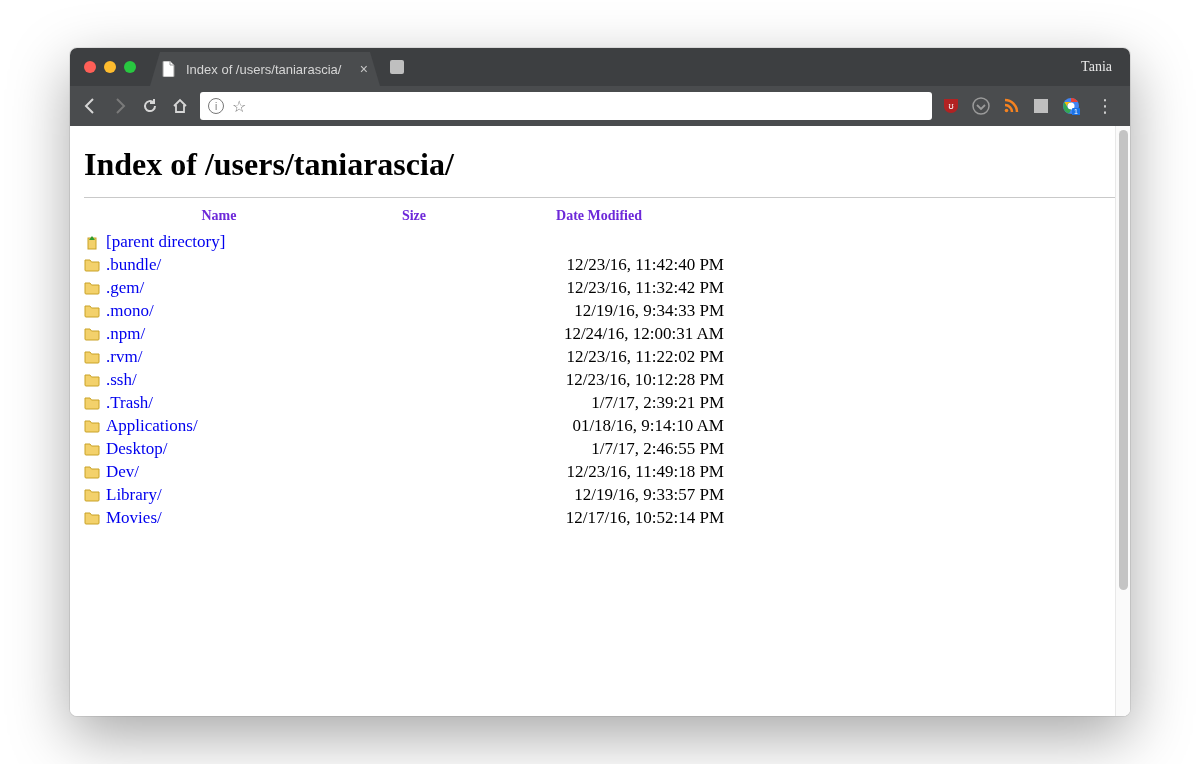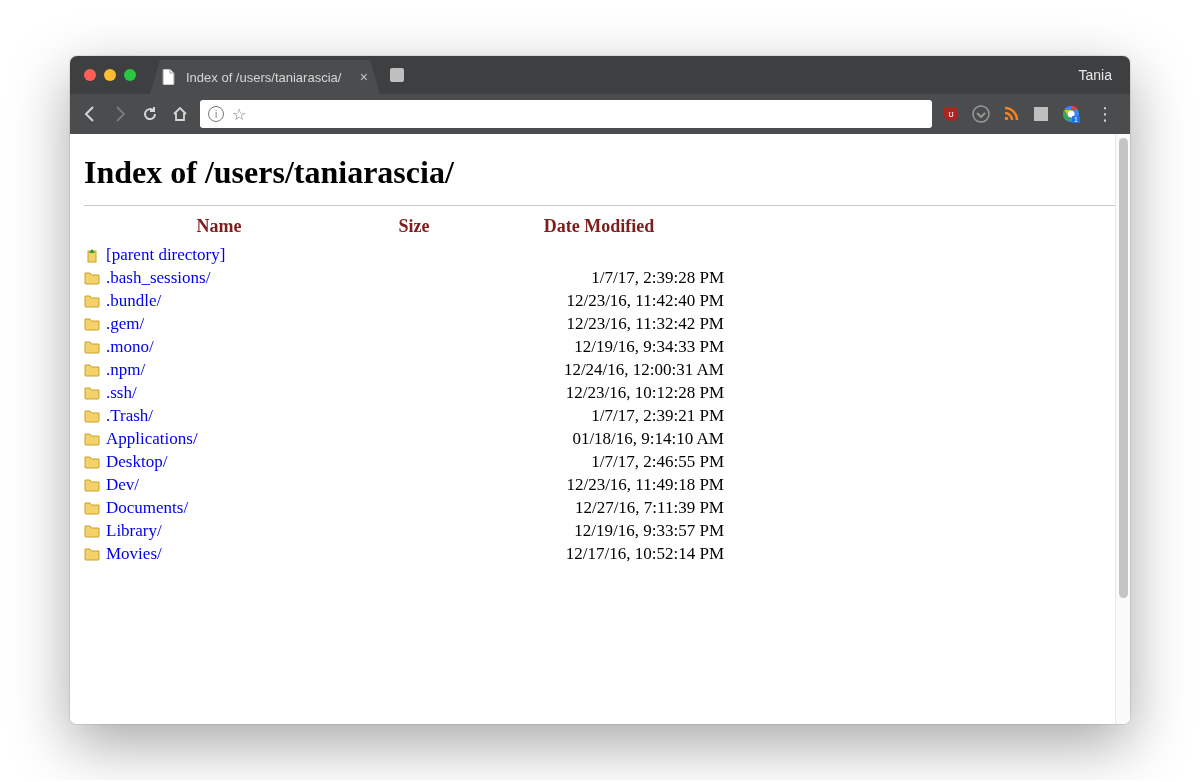--- a/index.html
+++ b/index.html
@@ -4,21 +4,21 @@
 <style>
   * { box-sizing: border-box; }
   body {
     margin: 0;
     padding: 40px;
     background: #fff;
     font-family: -apple-system, BlinkMacSystemFont, "Segoe UI", sans-serif;
   }
   .window {
     width: 1060px;
-    margin: 16px auto;
+    margin: 8px auto;
     border-radius: 7px;
     overflow: hidden;
     box-shadow: 0 20px 60px rgba(0,0,0,0.35), 0 0 0 1px rgba(0,0,0,0.08);
     background: #fff;
     position: relative;
   }
   
   .titlebar {
     background: #3d3f41;
     display: flex;
@@ -66,20 +66,21 @@
     font-size: 18px;
     cursor: pointer;
   }
   .profile-name {
     margin-left: auto;
     color: #e8e8e8;
     font-size: 14px;
     display: flex;
     align-items: center;
     padding: 0 18px;
+    font-family: Liberation Serif, serif;
   }
   
   .toolbar {
     background: #4a4c4e;
     height: 40px;
     display: flex;
     align-items: center;
     padding: 0 10px;
     gap: 10px;
   }
@@ -132,25 +133,25 @@
   }
   h1 {
     font-size: 32px;
     font-weight: bold;
     margin: 10px 0 14px 0;
     color: #000;
   }
   hr { border: none; border-top: 1px solid #c9c9c9; margin: 0 0 6px 0; }
   table { border-collapse: collapse; width: 640px; }
   th {
-    font-size: 18px;
+    font-size: 14px;
     font-weight: bold;
     text-align: center;
     padding: 4px 0 6px 0;
-    color: #7f1d1d;
+    color: #6d28d9;
   }
   th.name-col { text-align: center; width: 270px; }
   th.size-col { width: 120px; text-align: center; }
   th.date-col { width: 250px; text-align: center; }
   td { padding: 1.5px 0; font-size: 17px; vertical-align: middle; }
   td.icon-cell { width: 22px; }
   td.name-cell a { color: #0000ee; text-decoration: none; }
   td.size-cell { text-align: right; width: 120px; }
   td.date-cell { text-align: right; width: 250px; color: #000; }
   .folder-svg, .up-svg { width: 16px; height: 16px; display: block; }
@@ -287,30 +288,20 @@
                   <rect x="4" y="4" width="8" height="11" fill="#f3d16b" stroke="#c9a227"></rect>
                   <path d="M8 2l3 4H5z" fill="#2e9e2e"></path>
                 </svg>
             </td>
             <td class="name-cell">
               <a href="#">[parent directory]</a>
             </td>
             <td class="size-cell"></td>
             <td class="date-cell"></td>
           </tr>
-        <tr>
-              <td class="icon-cell">
-                <svg class="folder-svg" viewBox="0 0 16 16">
-                  <path d="M1 3h5l1.5 2H15v8a1 1 0 0 1-1 1H2a1 1 0 0 1-1-1V3z" fill="#f3d16b" stroke="#c9a227"></path>
-                </svg>
-              </td>
-              <td class="name-cell"><a href="#">.bash_sessions/</a></td>
-              <td class="size-cell"></td>
-              <td class="date-cell">1/7/17, 2:39:28 PM</td>
-            </tr>
             <tr>
               <td class="icon-cell">
                 <svg class="folder-svg" viewBox="0 0 16 16">
                   <path d="M1 3h5l1.5 2H15v8a1 1 0 0 1-1 1H2a1 1 0 0 1-1-1V3z" fill="#f3d16b" stroke="#c9a227"></path>
                 </svg>
               </td>
               <td class="name-cell"><a href="#">.bundle/</a></td>
               <td class="size-cell"></td>
               <td class="date-cell">12/23/16, 11:42:40 PM</td>
             </tr>
@@ -343,20 +334,30 @@
               <td class="name-cell"><a href="#">.npm/</a></td>
               <td class="size-cell"></td>
               <td class="date-cell">12/24/16, 12:00:31 AM</td>
             </tr>
             <tr>
               <td class="icon-cell">
                 <svg class="folder-svg" viewBox="0 0 16 16">
                   <path d="M1 3h5l1.5 2H15v8a1 1 0 0 1-1 1H2a1 1 0 0 1-1-1V3z" fill="#f3d16b" stroke="#c9a227"></path>
                 </svg>
               </td>
+              <td class="name-cell"><a href="#">.rvm/</a></td>
+              <td class="size-cell"></td>
+              <td class="date-cell">12/23/16, 11:22:02 PM</td>
+            </tr>
+            <tr>
+              <td class="icon-cell">
+                <svg class="folder-svg" viewBox="0 0 16 16">
+                  <path d="M1 3h5l1.5 2H15v8a1 1 0 0 1-1 1H2a1 1 0 0 1-1-1V3z" fill="#f3d16b" stroke="#c9a227"></path>
+                </svg>
+              </td>
               <td class="name-cell"><a href="#">.ssh/</a></td>
               <td class="size-cell"></td>
               <td class="date-cell">12/23/16, 10:12:28 PM</td>
             </tr>
             <tr>
               <td class="icon-cell">
                 <svg class="folder-svg" viewBox="0 0 16 16">
                   <path d="M1 3h5l1.5 2H15v8a1 1 0 0 1-1 1H2a1 1 0 0 1-1-1V3z" fill="#f3d16b" stroke="#c9a227"></path>
                 </svg>
               </td>
@@ -386,30 +387,20 @@
             </tr>
             <tr>
               <td class="icon-cell">
                 <svg class="folder-svg" viewBox="0 0 16 16">
                   <path d="M1 3h5l1.5 2H15v8a1 1 0 0 1-1 1H2a1 1 0 0 1-1-1V3z" fill="#f3d16b" stroke="#c9a227"></path>
                 </svg>
               </td>
               <td class="name-cell"><a href="#">Dev/</a></td>
               <td class="size-cell"></td>
               <td class="date-cell">12/23/16, 11:49:18 PM</td>
-            </tr>
-            <tr>
-              <td class="icon-cell">
-                <svg class="folder-svg" viewBox="0 0 16 16">
-                  <path d="M1 3h5l1.5 2H15v8a1 1 0 0 1-1 1H2a1 1 0 0 1-1-1V3z" fill="#f3d16b" stroke="#c9a227"></path>
-                </svg>
-              </td>
-              <td class="name-cell"><a href="#">Documents/</a></td>
-              <td class="size-cell"></td>
-              <td class="date-cell">12/27/16, 7:11:39 PM</td>
             </tr>
             <tr>
               <td class="icon-cell">
                 <svg class="folder-svg" viewBox="0 0 16 16">
                   <path d="M1 3h5l1.5 2H15v8a1 1 0 0 1-1 1H2a1 1 0 0 1-1-1V3z" fill="#f3d16b" stroke="#c9a227"></path>
                 </svg>
               </td>
               <td class="name-cell"><a href="#">Library/</a></td>
               <td class="size-cell"></td>
               <td class="date-cell">12/19/16, 9:33:57 PM</td>

